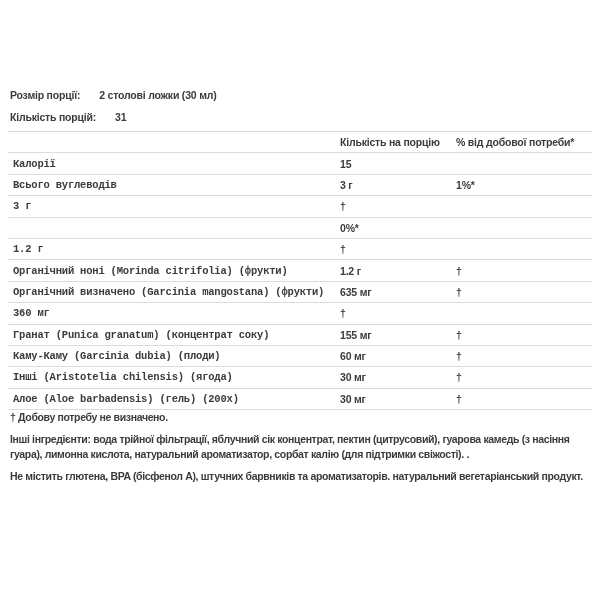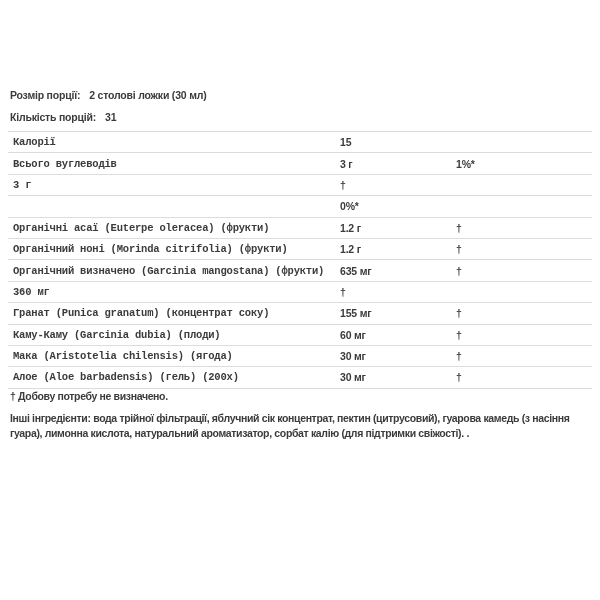--- a/index.html
+++ b/index.html
@@ -22,21 +22,21 @@
   }
   .page {
     padding: 88px 8px 0 8px;
   }
   .meta-line {
     font-size: 10.5px;
     line-height: 14px;
     padding-left: 2px;
   }
   .meta-line + .meta-line { margin-top: 8px; }
-  .meta-value { margin-left: 9px; }
+  .meta-value { margin-left: 19px; }
 
   .facts-table {
     margin-top: 7px;
     border-top: 1px solid var(--divider);
   }
   .t-row {
     display: grid;
     grid-template-columns: 332px 116px 1fr;
     align-items: center;
     height: 21.4px;
@@ -61,20 +61,25 @@
 
   <div class="meta-line">
     <span>Розмір порції:</span><span class="meta-value">2 столові ложки (30 мл)</span>
   </div>
 
   <div class="meta-line">
     <span>Кількість порцій:</span><span class="meta-value">31</span>
   </div>
 
   <div class="facts-table">
+    <div class="t-row">
+      <div></div>
+      <div>Кількість на порцію</div>
+      <div>% від добової потреби*</div>
+    </div>
     <div>
     <div class="t-row">
       <div>Калорії</div>
       <div>15</div>
       <div></div>
     </div>
 
     <div class="t-row">
       <div>Всього вуглеводів</div>
       <div>3 г</div>
@@ -85,21 +90,20 @@
       <div>3 г</div>
       <div>†</div>
     </div>
 
     <div class="t-row">
       <div></div>
       <div>0%*</div>
     </div>
 
     <div class="t-row">
-      <div>Органічні асаї (Euterpe oleracea) (фрукти)</div>
       <div>1.2 г</div>
       <div>†</div>
     </div>
 
     <div class="t-row">
       <div>Органічний ноні (Morinda citrifolia) (фрукти)</div>
       <div>1.2 г</div>
       <div>†</div>
     </div>
 
@@ -120,31 +124,32 @@
       <div>†</div>
     </div>
 
     <div class="t-row">
       <div>Каму-Каму (Garcinia dubia) (плоди)</div>
       <div>60 мг</div>
       <div>†</div>
     </div>
 
     <div class="t-row">
-      <div>Мака (Aristotelia chilensis) (ягода)</div>
+      <div>Інші (Aristotelia chilensis) (ягода)</div>
       <div>30 мг</div>
       <div>†</div>
     </div>
 
     <div class="t-row">
       <div>Алое (Aloe barbadensis) (гель) (200x)</div>
       <div>30 мг</div>
       <div>†</div>
     </div>
   </div>
   </div>
 
   <div class="footnotes">
     <p>† Добову потребу не визначено.</p>
     <p>Інші інгредієнти: вода трійної фільтрації, яблучний сік концентрат, пектин (цитрусовий), гуарова камедь (з насіння гуара), лимонна кислота, натуральний ароматизатор, сорбат калію (для підтримки свіжості). .</p>
+    <p>Не містить глютена, BPA (бісфенол А), штучних барвників та ароматизаторів. натуральний вегетаріанський продукт.</p>
   </div>
 
 </div>
 
 </body></html>

